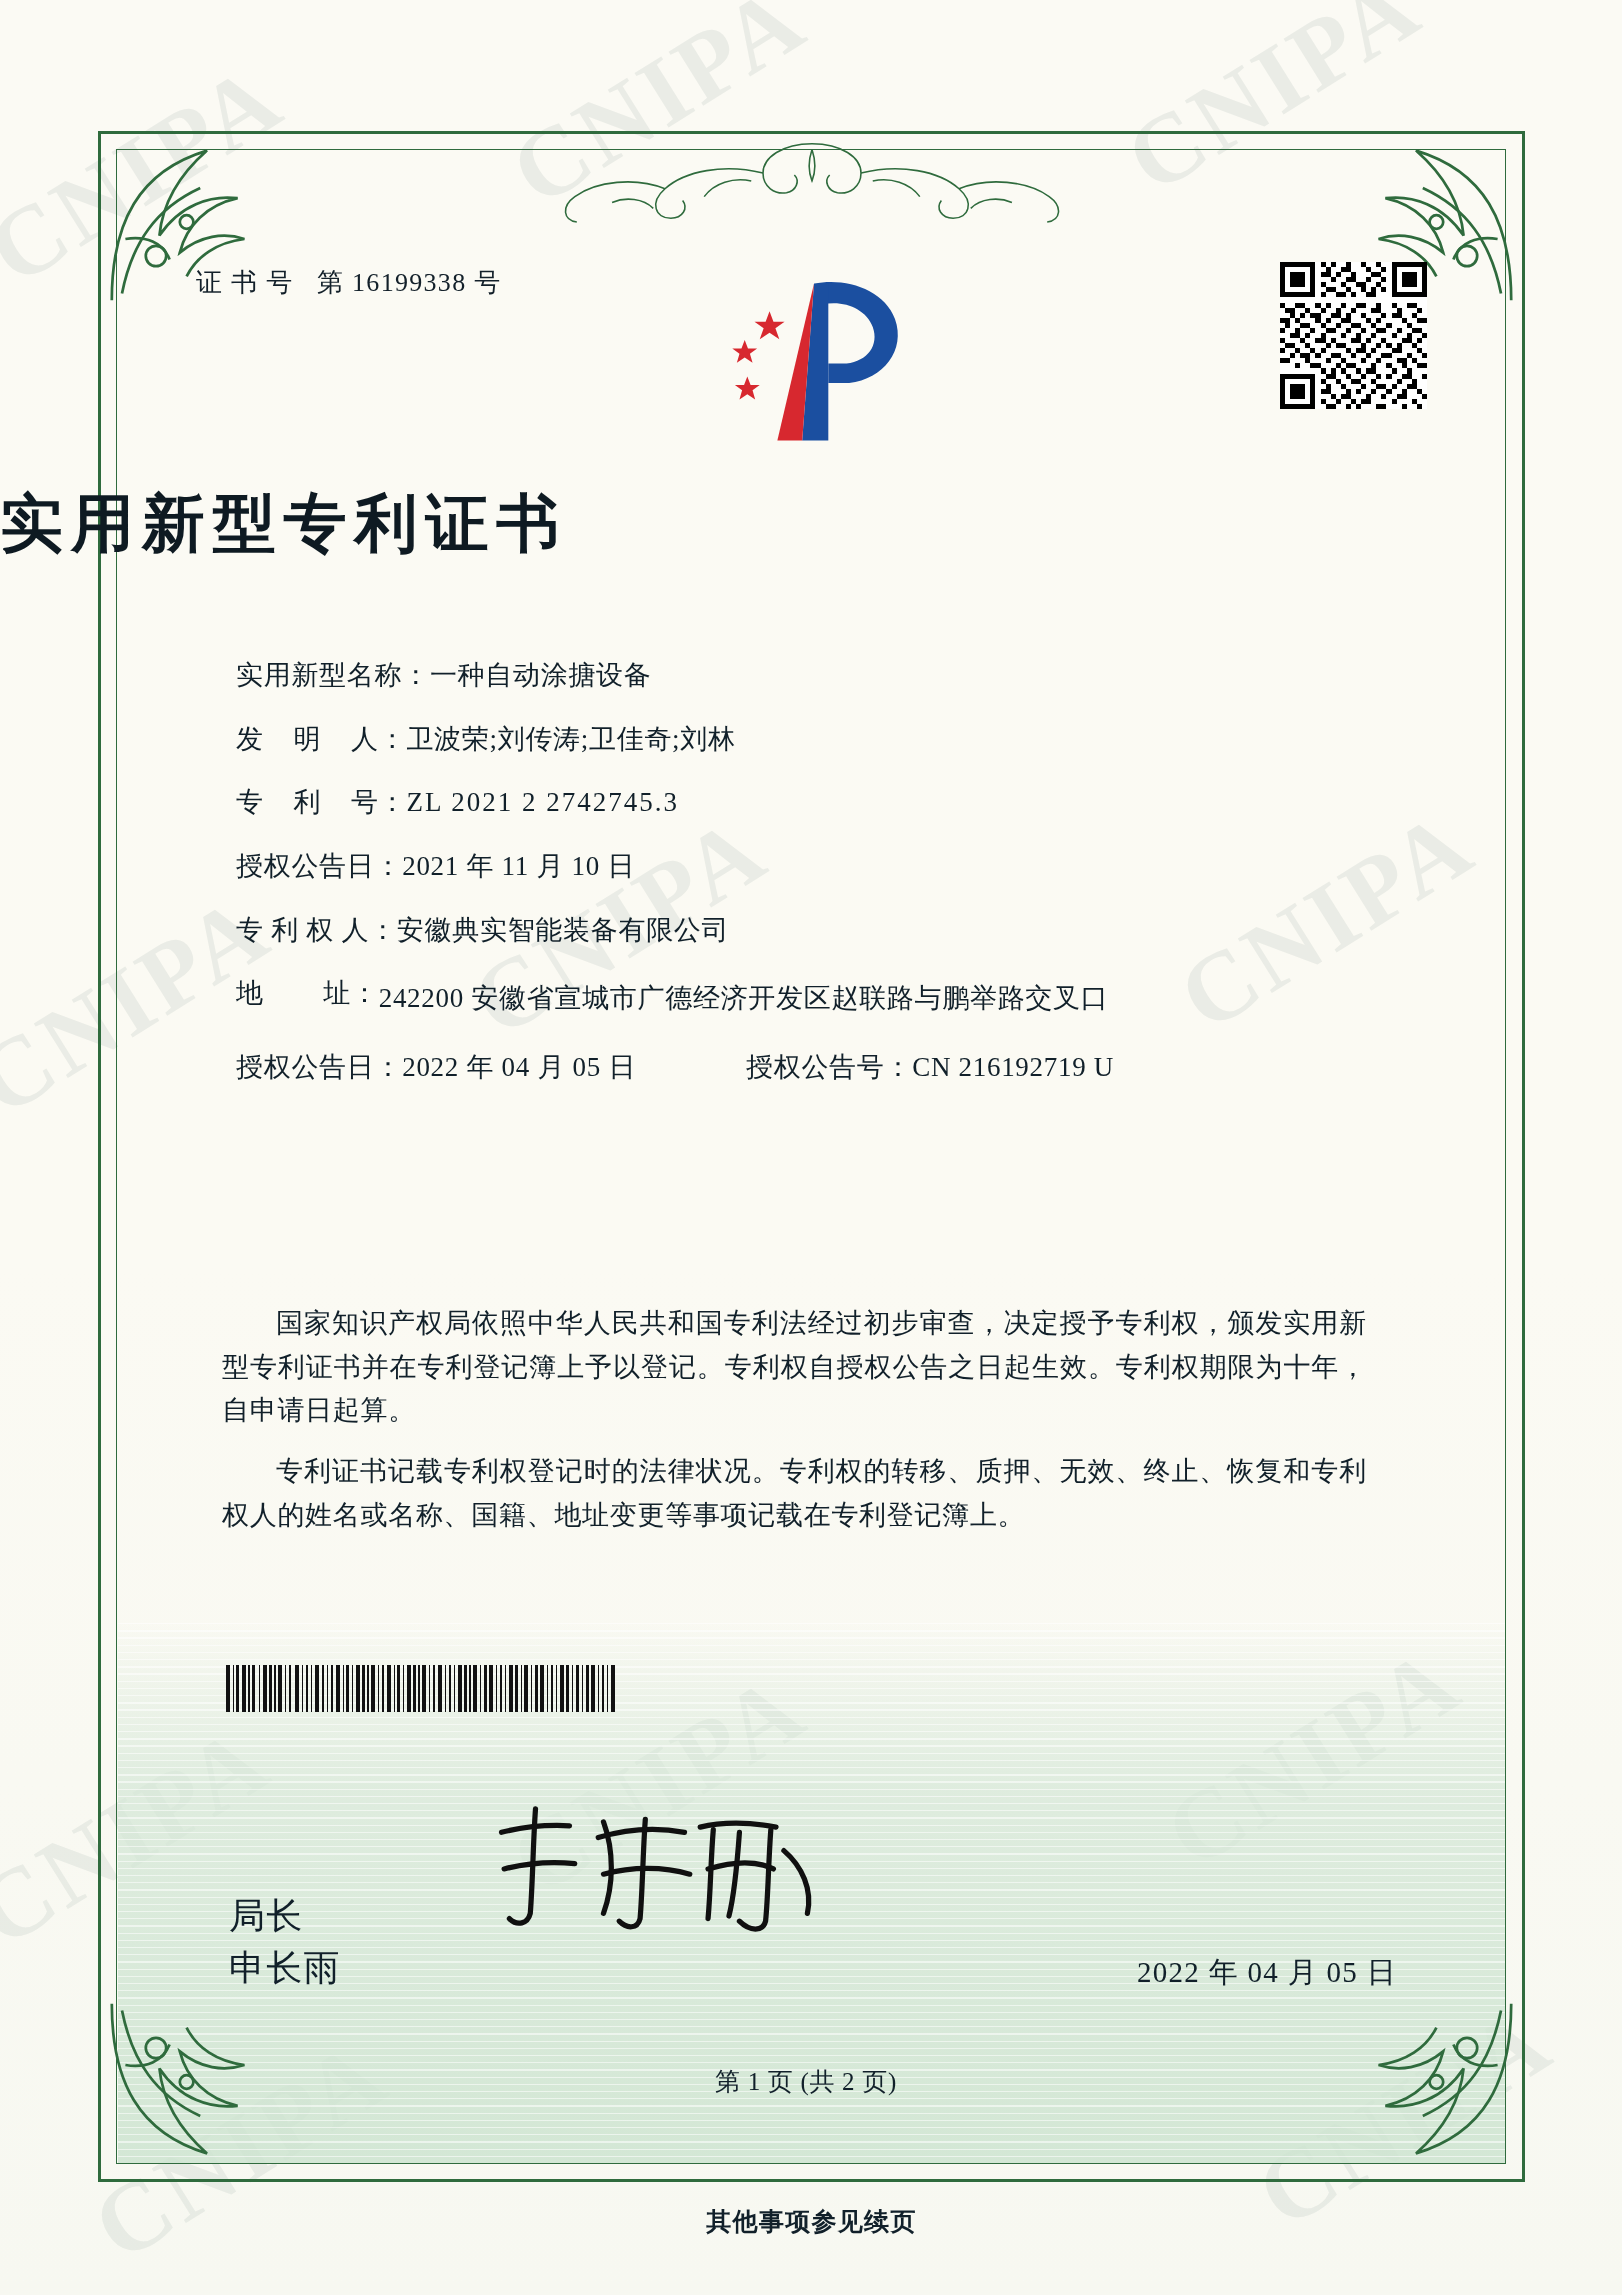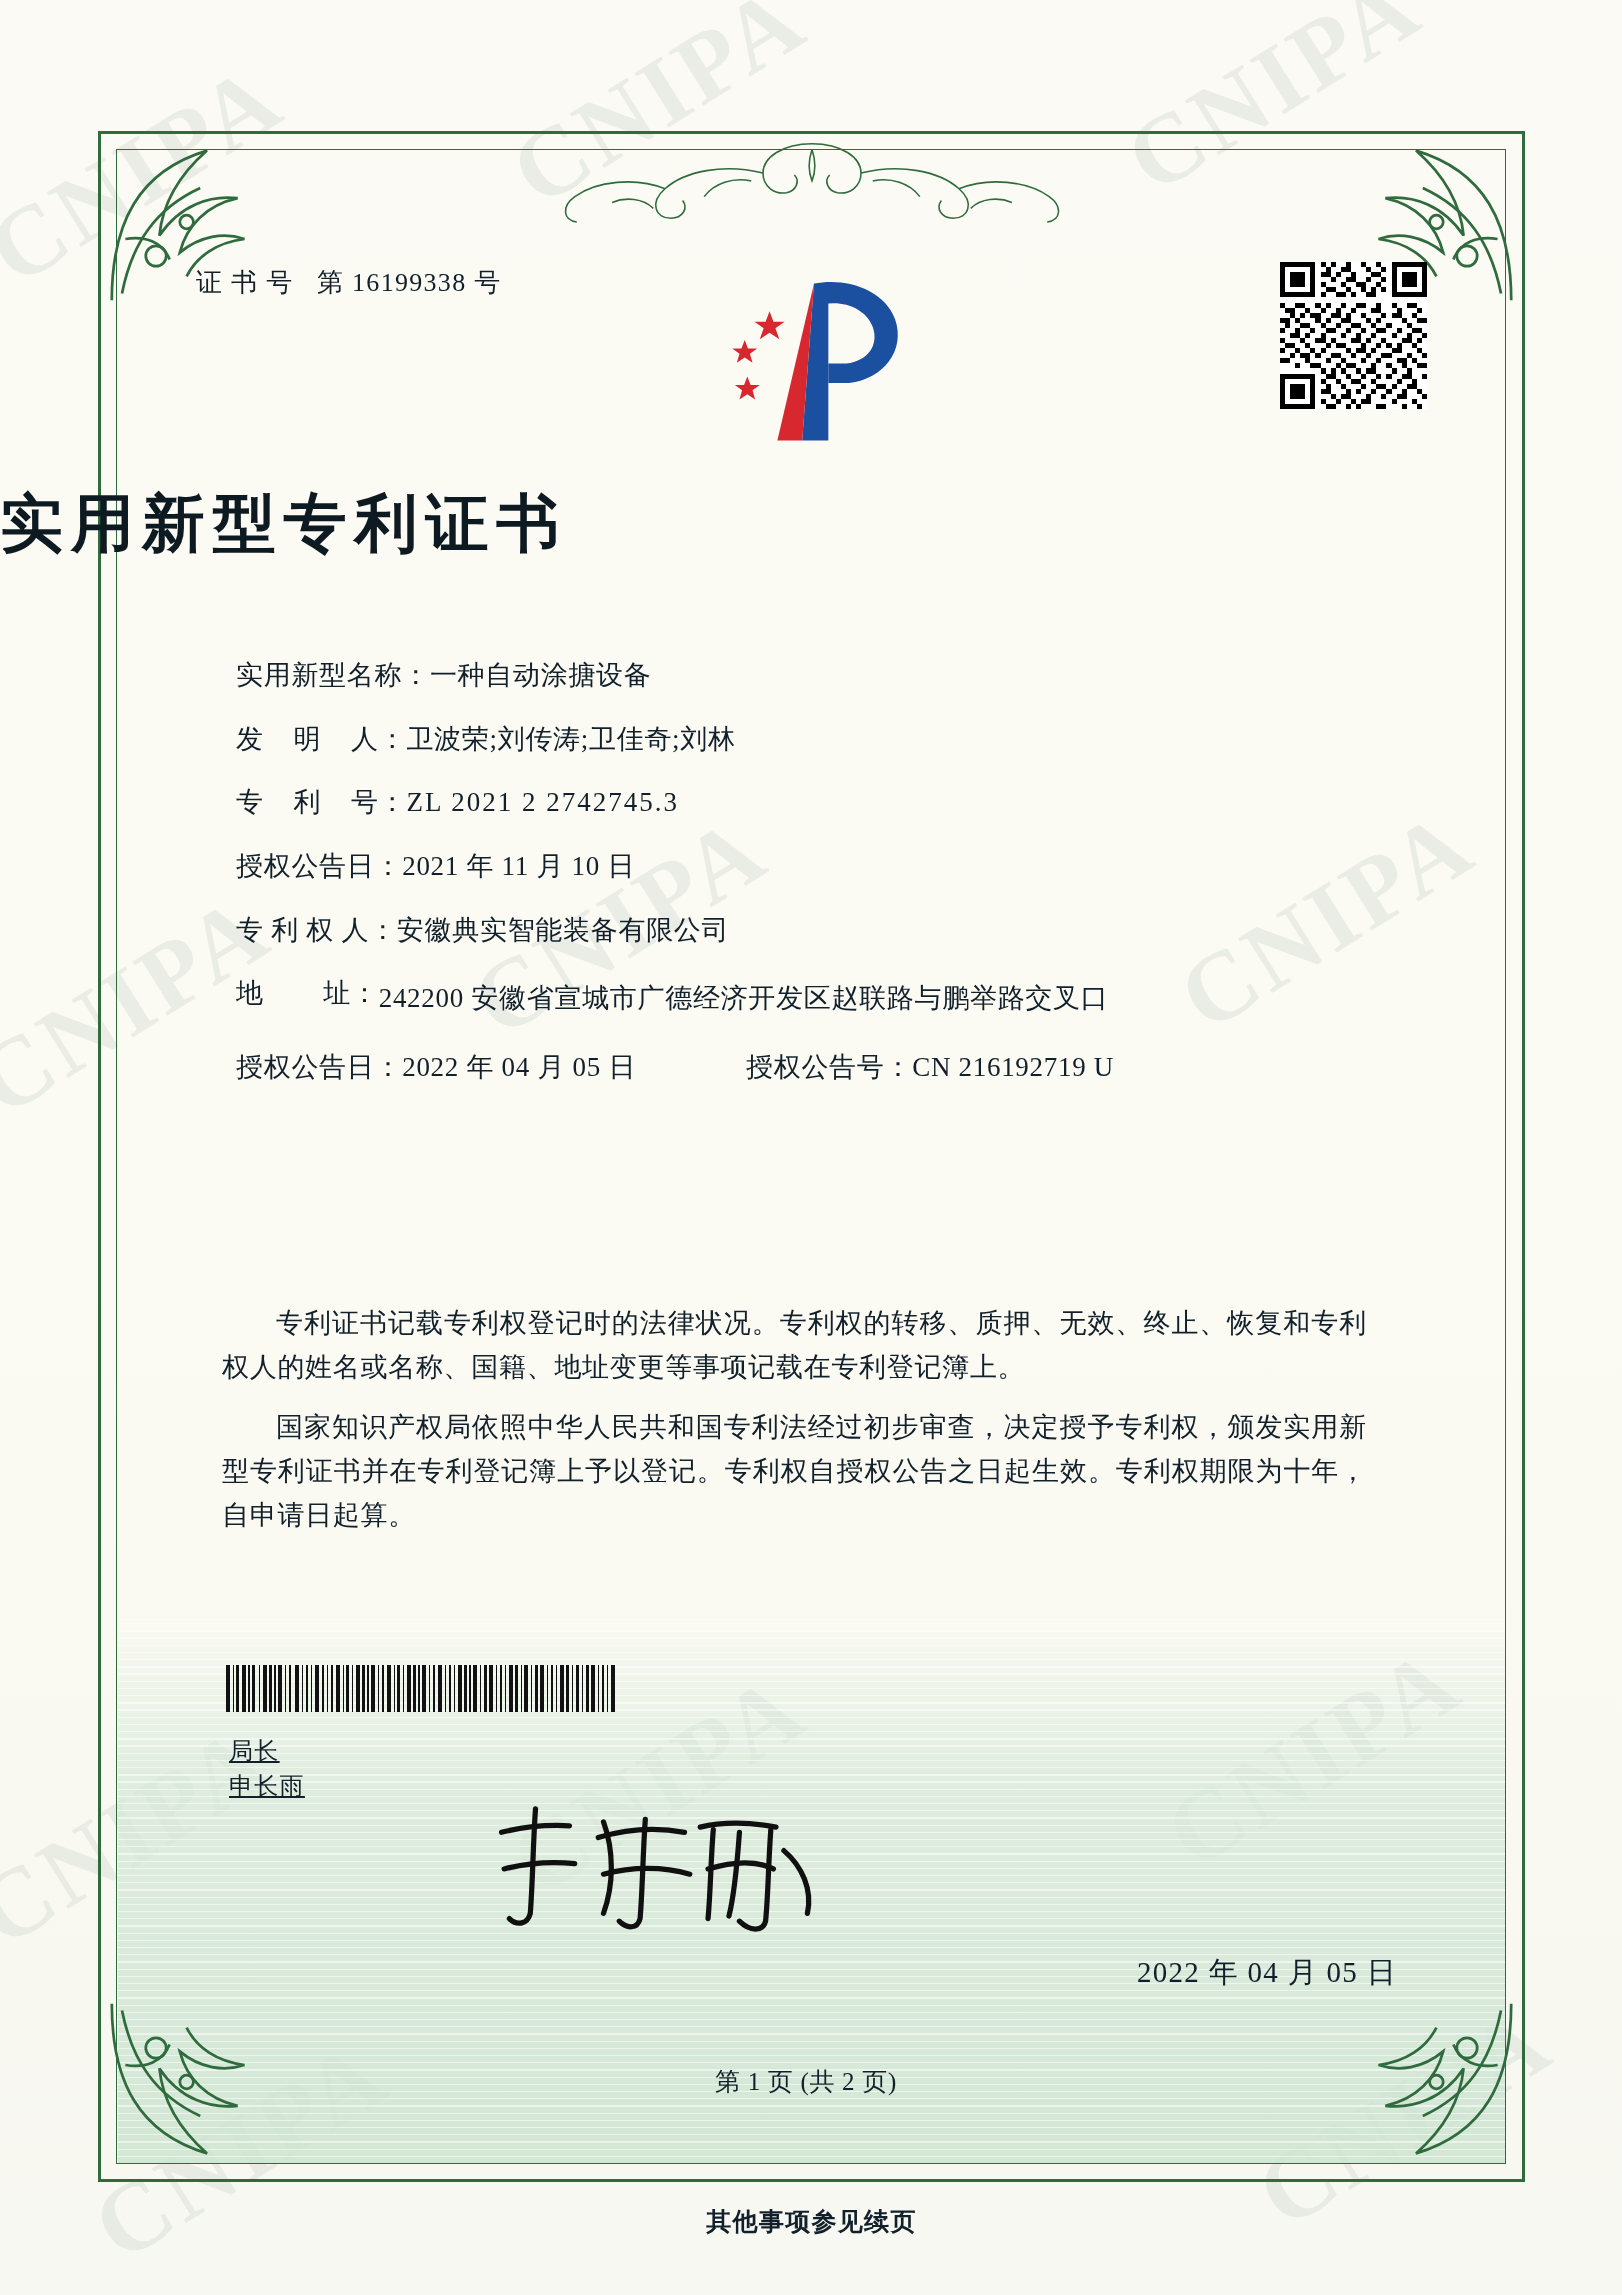--- a/index.html
+++ b/index.html
@@ -201,26 +201,25 @@
     left: 226px;
     top: 1665px;
     height: 47px;
     width: 432px;
   }
 
   
   #sig-label {
     position: absolute;
     left: 229px;
-    top: 1734px;
-    font-size: 24px;
+    top: 1890px;
+    font-size: 36px;
     line-height: 1.45;
     color: #11202a;
     letter-spacing: 1.3px;
-    text-decoration: underline;
   }
   #signature {
     position: absolute;
     left: 478px;
     top: 1793px;
     width: 366px;
     height: 144px;
     color: #101010;
   }
   #signature svg { width:100%; height:100%; display:block;}
@@ -613,22 +612,22 @@
       <span class="left">
         <span class="field-label">授权公告日：</span><span class="field-value">2022 年 04 月 05 日</span>
       </span>
       <span>
         <span class="field-label">授权公告号：</span><span class="field-value">CN 216192719 U</span>
       </span>
     </div>
   </div>
 
   <div id="paras">
+    <p>国家知识产权局依照中华人民共和国专利法经过初步审查，决定授予专利权，颁发实用新型专利证书并在专利登记簿上予以登记。专利权自授权公告之日起生效。专利权期限为十年，自申请日起算。</p>
     <p>专利证书记载专利权登记时的法律状况。专利权的转移、质押、无效、终止、恢复和专利权人的姓名或名称、国籍、地址变更等事项记载在专利登记簿上。</p>
-    <p>国家知识产权局依照中华人民共和国专利法经过初步审查，决定授予专利权，颁发实用新型专利证书并在专利登记簿上予以登记。专利权自授权公告之日起生效。专利权期限为十年，自申请日起算。</p>
   </div>
 
   <div id="barcode">
     <svg viewBox="0 0 330 36" width="432" height="47" preserveAspectRatio="none" shape-rendering="crispEdges">
       <g fill="#111">
         <rect x="0" y="0" width="3" height="36"></rect>
           <rect x="5" y="0" width="1" height="36"></rect>
         <rect x="8" y="0" width="2" height="36"></rect>
           <rect x="12" y="0" width="3" height="36"></rect>
         <rect x="17" y="0" width="1" height="36"></rect>

